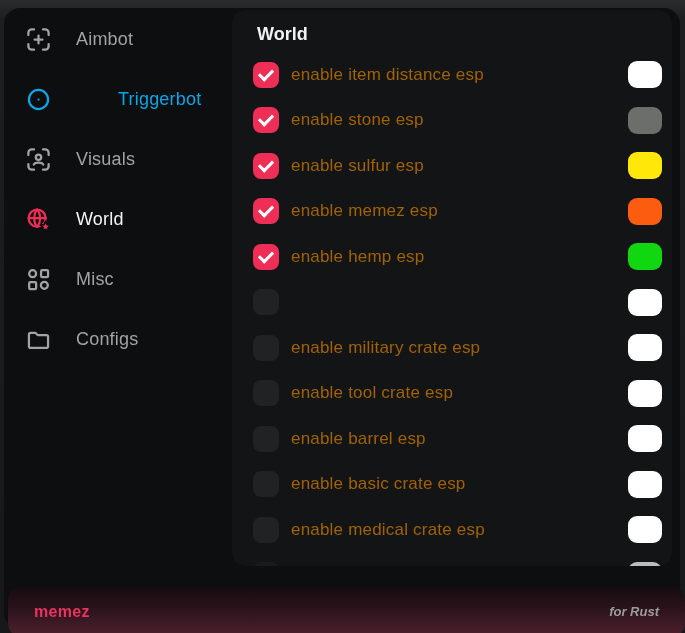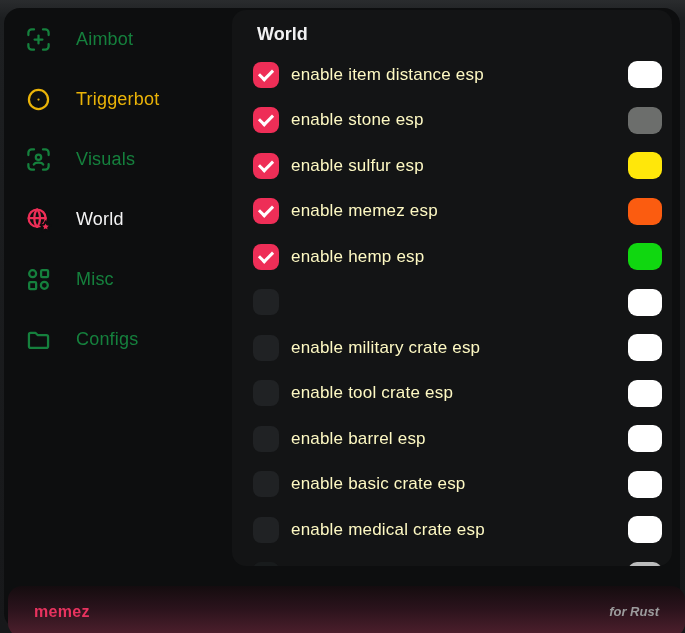--- a/index.html
+++ b/index.html
@@ -15,23 +15,23 @@
     width: 676px; height: 621px;
     background: #0d0e0f;
     border-radius: 16px;
   }
   
   .sidebar { position: absolute; left: 0; top: 0; width: 228px; padding-top: 1px; }
   .side-item {
     display: flex; align-items: center;
     height: 60px; padding-left: 21px;
     cursor: pointer;
-    color: #15803d;
-  }
-  .side-item.dimmed { color: #eab308; }
+    color: #a3a3a3;
+  }
+  .side-item.dimmed { color: #0ea5e9; gap: 42px; }
   .side-item.active { color: #f4f4f5; }
   .side-item.active .side-label { font-weight: 500; }
   .side-icon { width: 27px; height: 27px; flex: 0 0 27px; display: flex; align-items: center; justify-content: center; }
   .side-icon svg { width: 27px; height: 27px; }
   .side-item.active .side-icon { color: #ee2e57; }
   .side-label { margin-left: 24px; font-size: 18px; letter-spacing: .2px; }
   
   .panel {
     position: absolute; left: 228px; top: 2px;
     width: 440px; height: 556px;
@@ -61,21 +61,21 @@
     display: none;
     width: 11px; height: 6px;
     border-left: 3px solid #ffffff;
     border-bottom: 3px solid #ffffff;
     transform: rotate(-45deg);
     margin-top: -3px;
   }
   .esp-row.checked .checkmark { display: block; }
   .esp-label {
     margin-left: 12px;
-    font-size: 17px; color: #fef9c3;
+    font-size: 17px; color: #a16207;
     letter-spacing: .2px;
   }
   .swatch {
     margin-left: auto;
     width: 34px; height: 27px;
     border-radius: 9px;
     cursor: pointer;
   }
   .esp-row.partial { opacity: .85; }
   .esp-row.partial .checkbox { background: #1a1c1d; }

